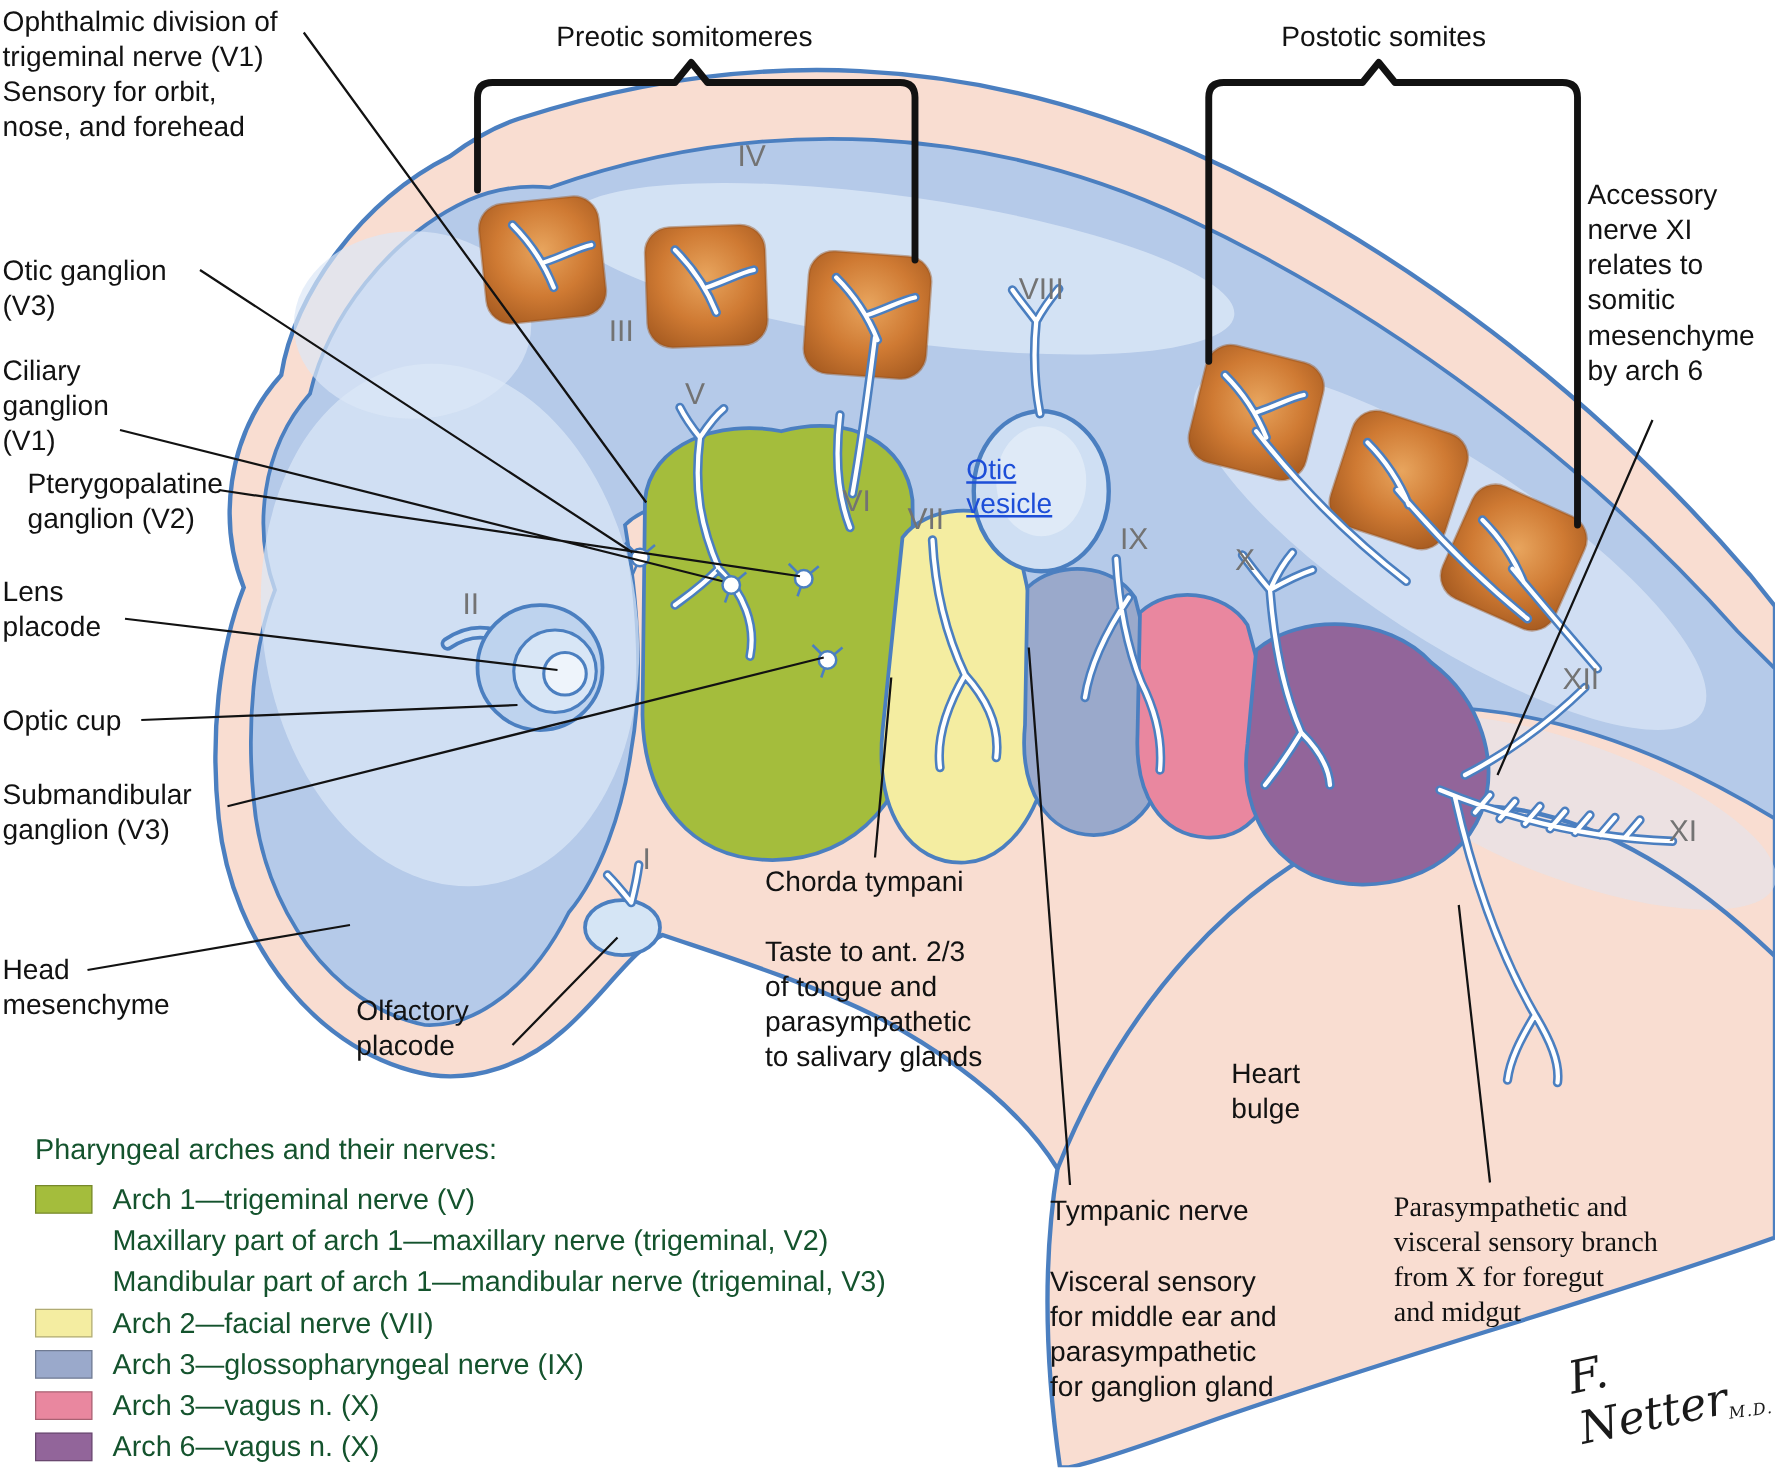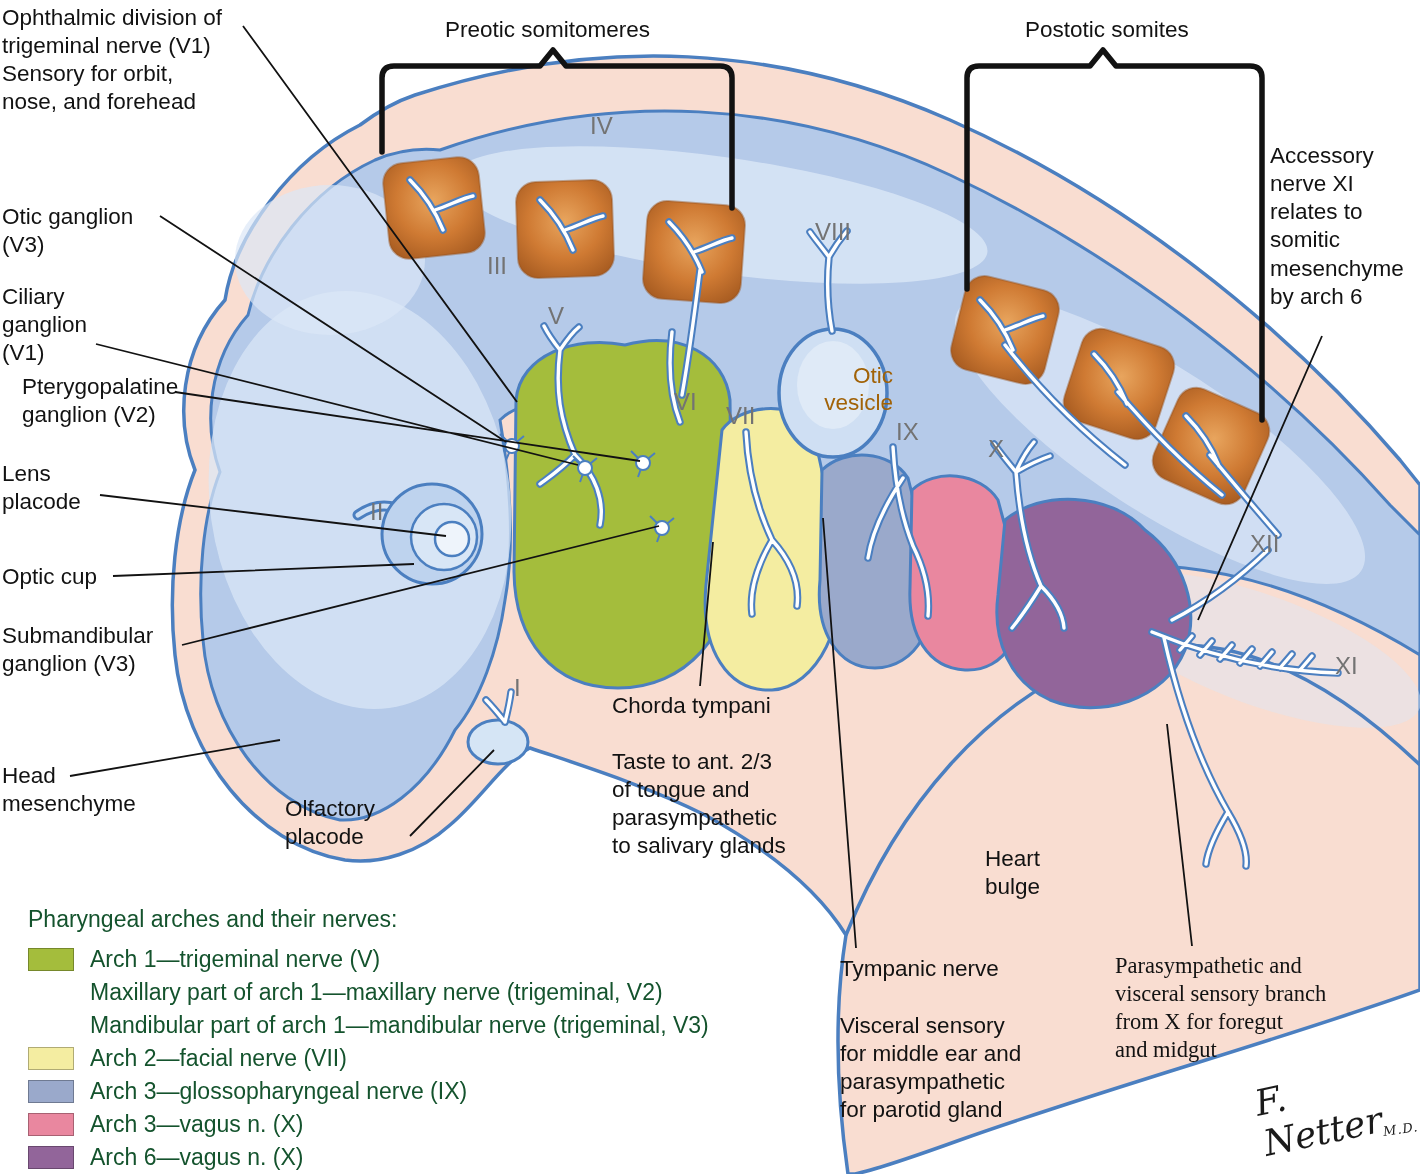--- a/index.html
+++ b/index.html
@@ -1,21 +1,21 @@
 <!DOCTYPE html>
 <html><head>
 <meta charset="utf-8">
 <style>
   html,body{margin:0;padding:0;background:#fff;}
   .stage{position:relative;width:1420px;height:1174px;background:#ffffff;
          font-family:"Liberation Sans",sans-serif;overflow:hidden;color:#111;}
   .stage svg{position:absolute;left:0;top:0;}
   .label{position:absolute;font-size:22.5px;line-height:1.25;white-space:pre-line;color:#121212;}
   .numeral{position:absolute;font-size:24px;color:#737373;}
-  .fig-label{position:absolute;font-size:22.5px;line-height:1.2;white-space:pre-line;text-align:right;color:#a16207;}
+  .fig-label{position:absolute;font-size:22.5px;line-height:1.2;white-space:pre-line;text-align:left;color:#1d4ed8;text-decoration:underline;}
   .legend{position:absolute;left:28px;top:906px;font-size:23px;color:#14532d;}
   .legend-title{margin-bottom:10px;}
   .legend-row{display:flex;align-items:center;height:33px;}
   .swatch{display:inline-block;width:46px;height:23px;margin-right:16px;
           border:1px solid rgba(0,0,0,.28);box-sizing:border-box;flex:0 0 46px;}
   .swatch.hidden{visibility:hidden;border:none;}
   .signature{position:absolute;left:1258px;top:1066px;transform:rotate(-12deg);
              font-family:"DejaVu Serif",serif;font-style:italic;color:#1a1a1a;}
   .signature .name{font-size:36px;}
   .signature .suffix{font-size:13px;letter-spacing:1px;display:inline-block;transform:translate(-6px,6px) rotate(4deg);}
@@ -241,28 +241,28 @@
   <div class="label" style="left:612px;top:748px;">Taste to ant. 2/3
 of tongue and
 parasympathetic
 to salivary glands</div>
   <div class="label" style="left:985px;top:845px;">Heart
 bulge</div>
   <div class="label" style="left:840px;top:955px;">Tympanic nerve</div>
   <div class="label" style="left:840px;top:1012px;">Visceral sensory
 for middle ear and
 parasympathetic
-for parotid gland</div>
+for ganglion gland</div>
   <div class="label" style="left:1115px;top:952px;font-family:Liberation Serif, serif;">Parasympathetic and
 visceral sensory branch
 from X for foregut
 and midgut</div>
 
   <div class="numeral" style="left:514px;top:674px;">I</div>
-  <div class="numeral" style="left:370px;top:470px;margin-top:28px;">II</div>
+  <div class="numeral" style="left:370px;top:470px;">II</div>
   <div class="numeral" style="left:487px;top:252px;">III</div>
   <div class="numeral" style="left:590px;top:112px;">IV</div>
   <div class="numeral" style="left:548px;top:302px;">V</div>
   <div class="numeral" style="left:674px;top:388px;">VI</div>
   <div class="numeral" style="left:726px;top:402px;">VII</div>
   <div class="numeral" style="left:815px;top:218px;">VIII</div>
   <div class="numeral" style="left:896px;top:418px;">IX</div>
   <div class="numeral" style="left:988px;top:435px;">X</div>
   <div class="numeral" style="left:1335px;top:652px;">XI</div>
   <div class="numeral" style="left:1250px;top:530px;">XII</div>

